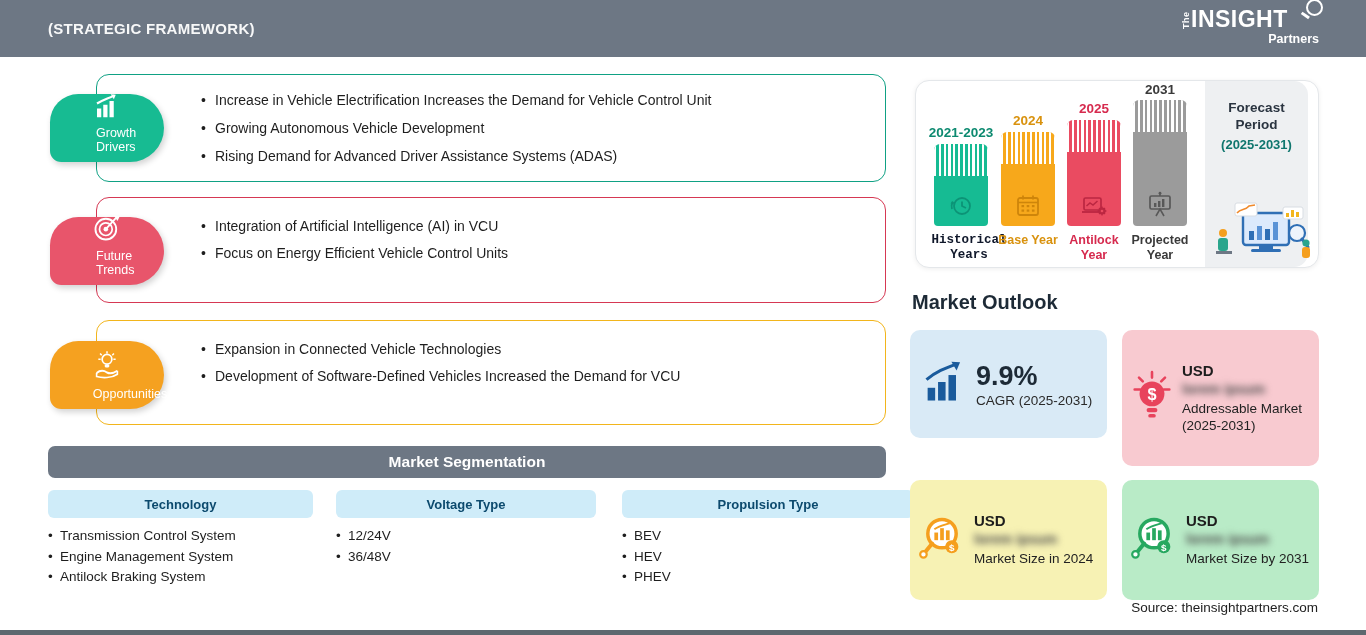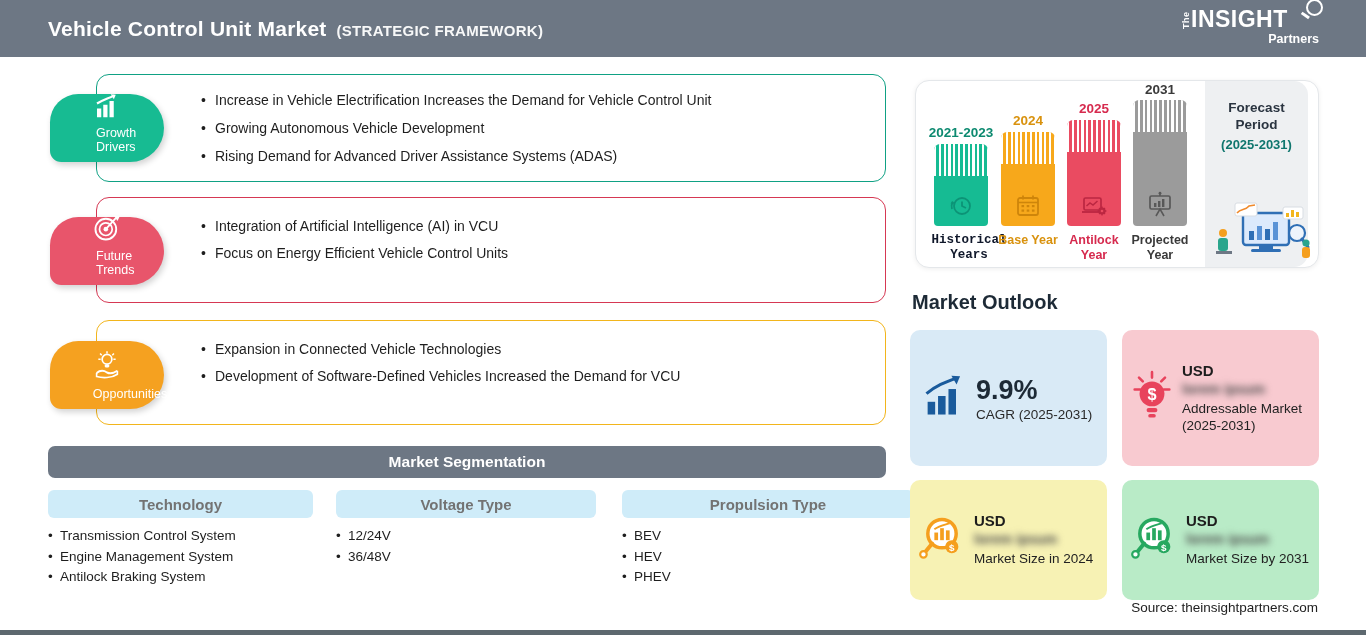--- a/index.html
+++ b/index.html
@@ -31,21 +31,21 @@
   .fw-badge .badge-label { color:#fff; font-size:12.5px; font-weight:normal;margin-left:46px; }
   .fw-badge svg { margin-bottom:3px; }
   .badge-growth { top:94px; background:#17bb92; }
   .badge-trends { top:217px; background:#e8556b; }
   .badge-opps   { top:341px; background:#f5a120; }
 
   
   .seg-bar { position:absolute; left:48px; top:446px; width:838px; height:32px; background:#6d7784; border-radius:7px; display:flex; align-items:center; justify-content:center; }
   .seg-bar-title { color:#fff; font-size:15.5px; font-weight:bold; }
   .seg-head { position:absolute; top:490px; height:28px; background:#cfecf9; border-radius:6px; display:flex; align-items:center; justify-content:center; }
-  .seg-head span { font-size:15px; font-weight:bold; color:#737373; }
+  .seg-head span { font-size:13px; font-weight:bold; color:#0c4a6e; }
   .seg-head.c1 { left:48px;  width:265px; }
   .seg-head.c2 { left:336px; width:260px; }
   .seg-head.c3 { left:622px; width:292px; }
   .seg-list { position:absolute; top:526px; list-style:none; }
   .seg-list.c1 { left:48px; }
   .seg-list.c2 { left:336px; }
   .seg-list.c3 { left:622px; }
   .seg-list li { font-size:13.5px; color:#1e1e1e; line-height:20.5px; position:relative; padding-left:12px; }
   .seg-list li::before { content:"•"; position:absolute; left:0; color:#1e1e1e; }
 
@@ -71,21 +71,21 @@
   .tl-year.y4 { left:199px; top:1px;  color:#3a3a3a; }
   .tl-lab { position:absolute; top:152px; width:78px; text-align:center; font-size:12.5px; font-weight:bold; line-height:14.5px; }
   .tl-lab.l1 { left:14px;   color:#0f172a;font-family:Liberation Mono, monospace; }
   .tl-lab.l2 { left:73px;  color:#d9920e; }
   .tl-lab.l3 { left:139px; color:#d62a4e; }
   .tl-lab.l4 { left:205px; color:#3a3a3a; }
 
   
   .mo-heading { position:absolute; left:912px; top:291px; font-size:20px; font-weight:bold; color:#1d2a36; }
   .mo-card { position:absolute; border-radius:10px; }
-  .mo-card.blue   { left:910px;  top:330px; width:197px; height:136px; background:#d9eaf6; display:flex; align-items:center; padding:0 0 0 14px; gap:10px; }
+  .mo-card.blue   { left:910px;  top:330px; width:197px; height:108px; background:#d9eaf6; display:flex; align-items:center; padding:0 0 0 14px; gap:10px; }
   .mo-card.pink   { left:1122px; top:330px; width:197px; height:136px; background:#f8cad0; }
   .mo-card.yellow { left:910px;  top:480px; width:197px; height:120px; background:#f7f2b4; }
   .mo-card.green  { left:1122px; top:480px; width:197px; height:120px; background:#b9ebc7; }
   .mo-cagr-value { font-size:27px; font-weight:bold; color:#1d2a36; line-height:30px; }
   .mo-cagr-label { font-size:13.5px; color:#2a2a2a; margin-top:2px; }
   .mo-row { display:flex; height:100%; align-items:center; gap:8px; padding-left:8px; }
   .mo-text { width:128px; }
   .mo-usd { font-size:15px; font-weight:bold; color:#1d1d1d; margin-bottom:2px; }
   .mo-blur { font-size:14px; font-weight:bold; color:#4a4a4a; filter:blur(3.5px); user-select:none; margin-bottom:3px; }
   .mo-label { font-size:13.5px; color:#222; line-height:17.5px; }
@@ -95,21 +95,20 @@
 
   .bottom-bar { position:absolute; left:0; bottom:0; width:1366px; height:5px; background:#5d686f; }
 </style>
 </head>
 <body>
 
 <div class="canvas">
 
   <div class="header">
     <div class="header-title-wrap">
-      <span class="header-title">Vehicle Control Unit Market</span>
       <span class="header-subtitle">(STRATEGIC FRAMEWORK)</span>
     </div>
     <div class="logo">
       <div class="logo-top">
         <span class="logo-the">The</span>
         <span class="logo-insight">INSIGHT</span>
         <span class="logo-ring"></span>
       </div>
       <div class="logo-partners">Partners</div>
     </div>

